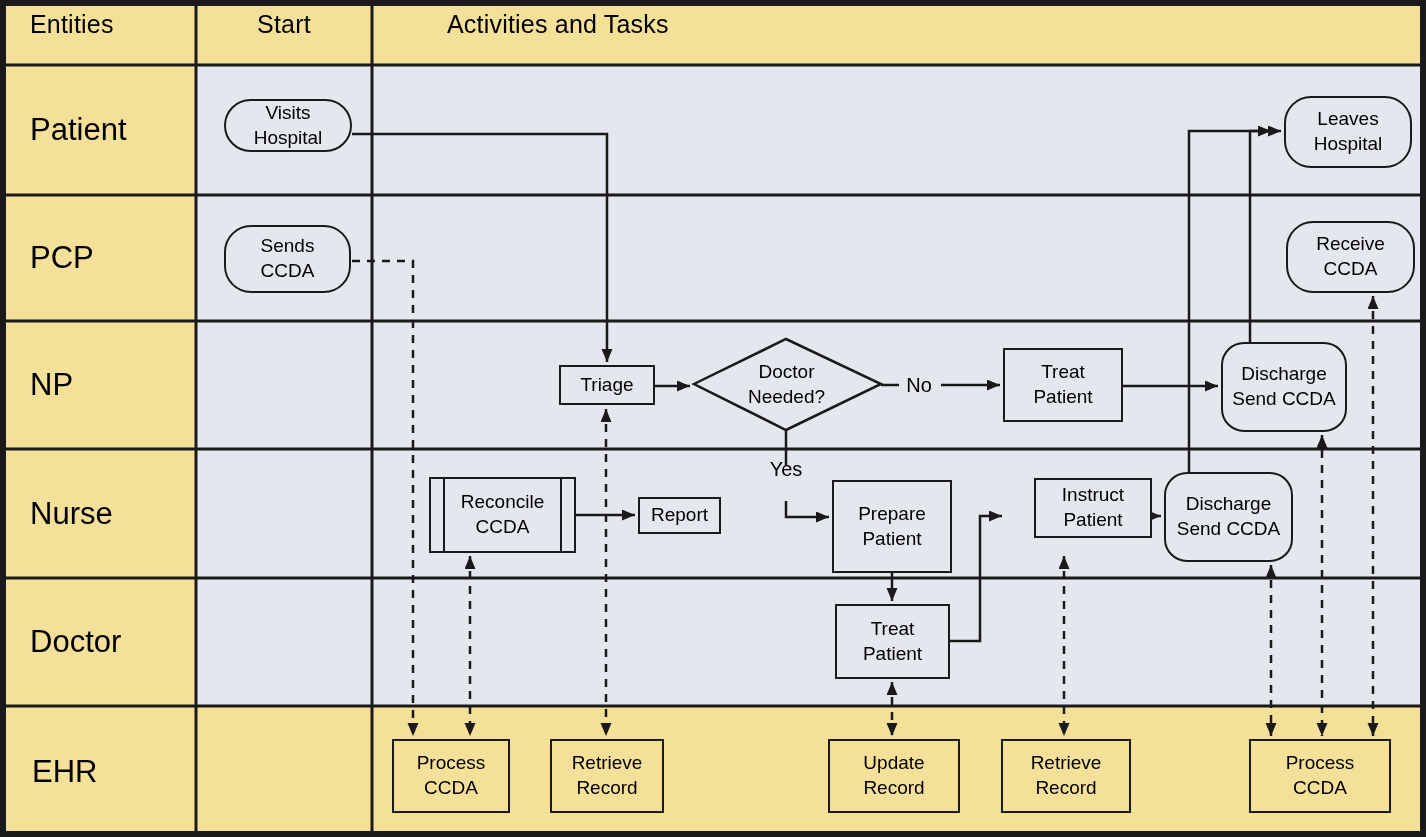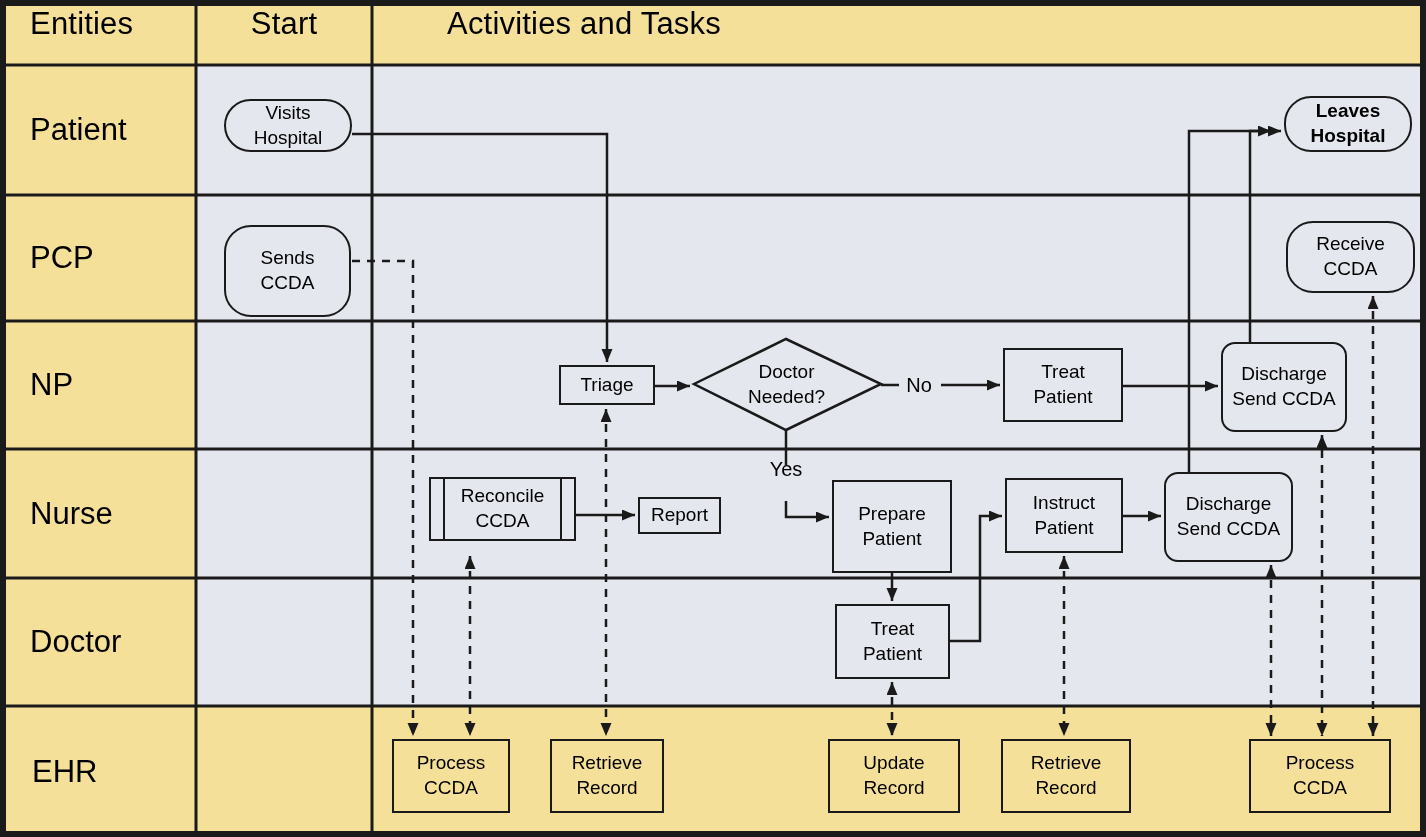--- a/index.html
+++ b/index.html
@@ -20,34 +20,34 @@
 
   svg.layer{position:absolute;left:0;top:0;}
   .g-line{stroke:var(--ink);stroke-width:3;}
   .g-frame{fill:none;stroke:var(--ink);stroke-width:6;}
   .c{fill:none;stroke:var(--ink);stroke-width:2.5;}
   .dash{stroke-dasharray:8 7;}
   .diamond{fill:var(--blue);stroke:var(--ink);stroke-width:2.5;}
   #arrowhead-shape{fill:var(--ink);}
 
   .hdr{position:absolute;top:0;height:48px;display:flex;align-items:center;
-       font-size:31px;letter-spacing:0.2px;}
+       font-size:25px;letter-spacing:0.2px;}
   .hdr-entities{left:0;width:196px;padding-left:30px;box-sizing:border-box;}
   .hdr-start{left:196px;width:176px;justify-content:center;border-radius:28px;}
   .hdr-activities{left:447px;}
 
   .lane-label{position:absolute;left:0;width:196px;display:flex;align-items:center;
        padding-left:30px;box-sizing:border-box;font-size:31px;}
 
   .node{position:absolute;box-sizing:border-box;border:2.5px solid var(--ink);
         background:var(--blue);display:flex;align-items:center;justify-content:center;
         text-align:center;white-space:pre-line;font-size:19px;line-height:1.3;}
   .node.yellow{background:var(--yellow);}
   .node.rounded{border-radius:27px;}
-  .node.rounded-sm{border-radius:14px;text-align:center;}
+  .node.rounded-sm{border-radius:23px;text-align:center;}
   .node.subprocess .bar{position:absolute;top:0;bottom:0;width:0;
         border-left:2.5px solid var(--ink);}
   .node.subprocess .bar.l{left:12px;}
   .node.subprocess .bar.r{right:12px;}
   .diamond-label{position:absolute;display:flex;align-items:center;justify-content:center;
         text-align:center;white-space:pre-line;font-size:19px;line-height:1.3;}
   .edge-label{position:absolute;display:flex;align-items:center;justify-content:center;
         font-size:20px;}
 </style>
 </head>
@@ -109,43 +109,43 @@
 
   <div class="lane-label" style="top:65px;height:130px;">Patient</div>
   <div class="lane-label" style="top:195px;height:126px;">PCP</div>
   <div class="lane-label" style="top:321px;height:128px;">NP</div>
   <div class="lane-label" style="top:449px;height:129px;">Nurse</div>
   <div class="lane-label" style="top:578px;height:128px;">Doctor</div>
   <div class="lane-label" style="top:706px;height:131px;padding-left:32px;">EHR</div>
 
   <div class="node rounded" style="left:224px;top:99px;width:128px;height:53px;">Visits
 Hospital</div>
-  <div class="node rounded" style="left:1284px;top:96px;width:128px;height:56px;font-weight:bold;">Leaves
+  <div class="node rounded" style="left:1284px;top:96px;width:128px;height:72px;">Leaves
 Hospital</div>
-  <div class="node rounded" style="left:224px;top:225px;width:127px;height:92px;">Sends
+  <div class="node rounded" style="left:224px;top:225px;width:127px;height:68px;">Sends
 CCDA</div>
   <div class="node rounded" style="left:1286px;top:221px;width:129px;height:72px;">Receive
 CCDA</div>
   <div class="node" style="left:559px;top:365px;width:96px;height:40px;">Triage</div>
   <div class="diamond-label" style="left:706px;top:356px;width:161px;height:58px;">Doctor
 Needed?</div>
   <div class="node" style="left:1003px;top:348px;width:120px;height:74px;">Treat
 Patient</div>
   <div class="node rounded-sm" style="left:1221px;top:342px;width:126px;height:90px;">Discharge
 Send CCDA</div>
-  <div class="node subprocess" style="left:429px;top:477px;width:147px;height:64px;">
+  <div class="node subprocess" style="left:429px;top:477px;width:147px;height:76px;">
     <span class="bar l"></span>
     <span class="bar r"></span>
     <span>Reconcile
 CCDA</span>
   </div>
   <div class="node" style="left:638px;top:497px;width:83px;height:37px;">Report</div>
   <div class="node" style="left:832px;top:480px;width:120px;height:93px;">Prepare
 Patient</div>
-  <div class="node" style="left:1005px;top:478px;width:118px;height:75px;">Instruct
+  <div class="node" style="left:1034px;top:478px;width:118px;height:60px;">Instruct
 Patient</div>
   <div class="node rounded-sm" style="left:1164px;top:472px;width:129px;height:90px;">Discharge
 Send CCDA</div>
   <div class="node" style="left:835px;top:604px;width:115px;height:75px;">Treat
 Patient</div>
   <div class="node yellow" style="left:392px;top:739px;width:118px;height:74px;">Process
 CCDA</div>
   <div class="node yellow" style="left:550px;top:739px;width:114px;height:74px;">Retrieve
 Record</div>
   <div class="node yellow" style="left:828px;top:739px;width:132px;height:74px;">Update

